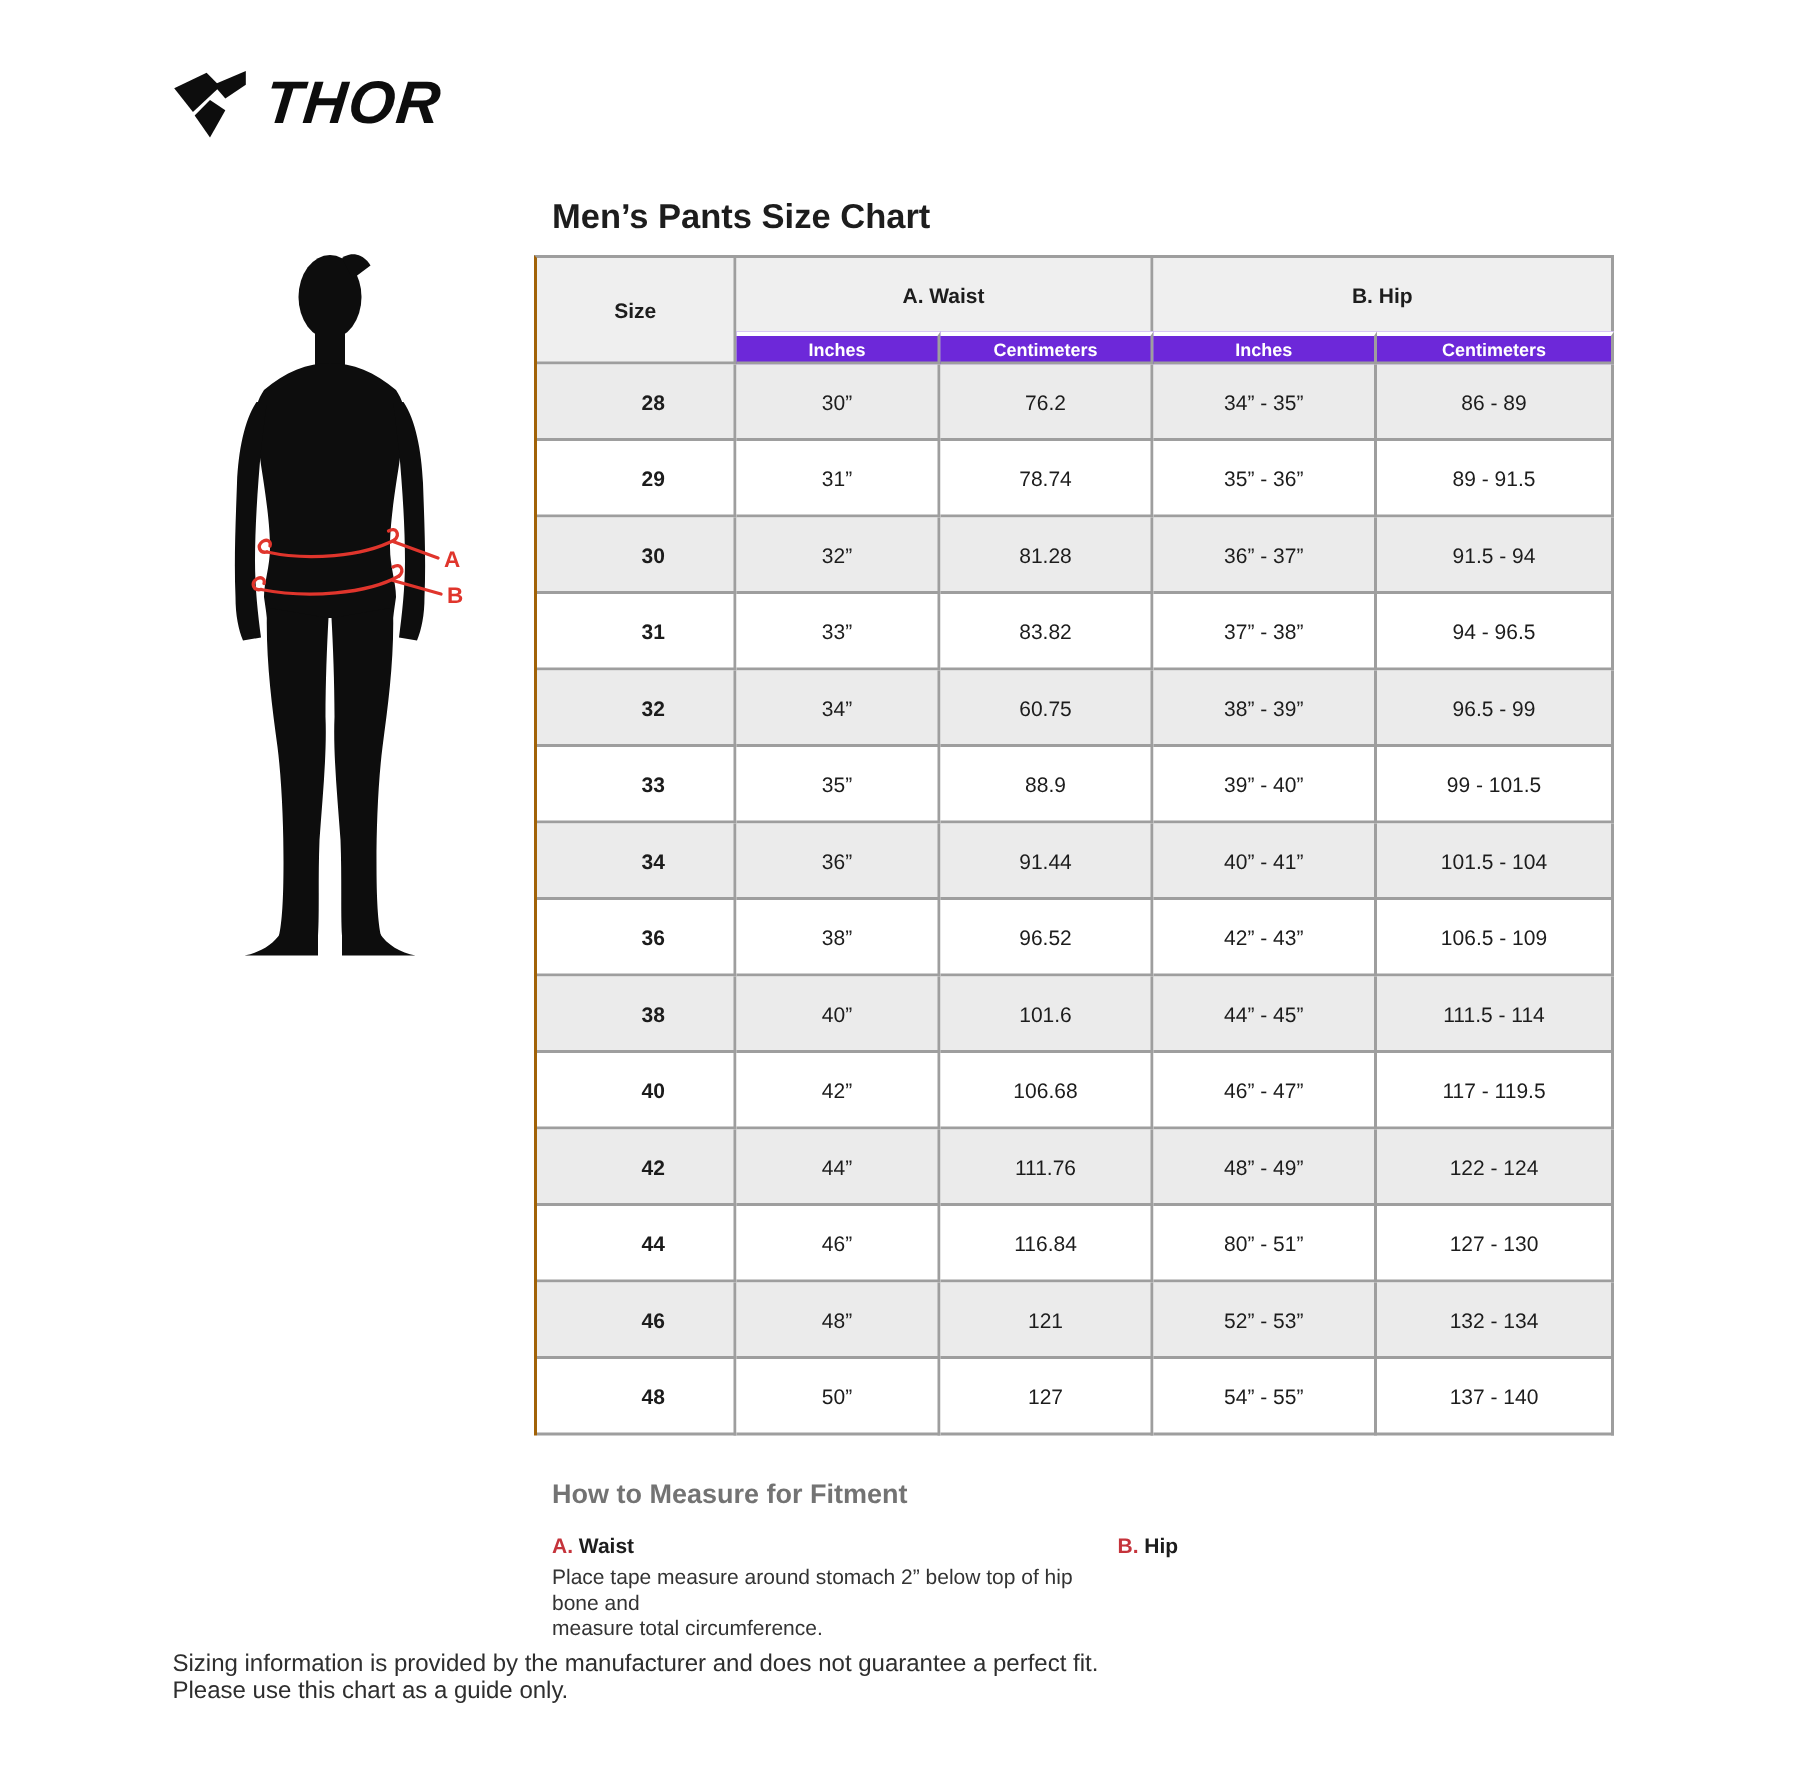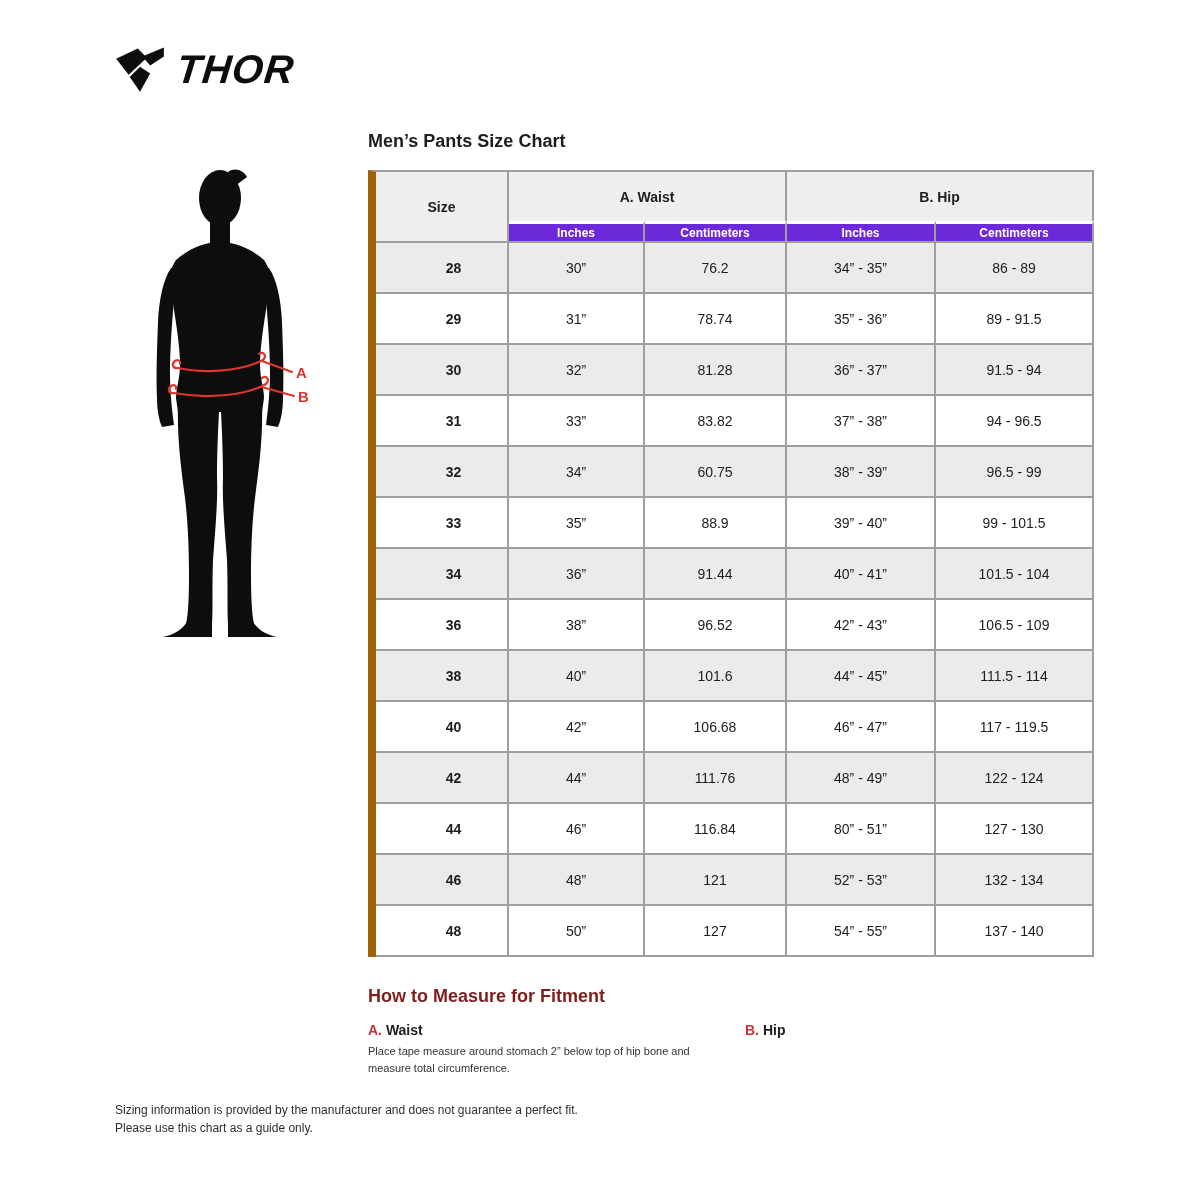--- a/index.html
+++ b/index.html
@@ -47,36 +47,36 @@
     font-size: 15px;
     font-weight: bold;
     font-family: "Liberation Sans", sans-serif;
   }
 
   
   .chart-title {
     position: absolute;
     left: 368px;
     top: 131px;
-    font-size: 18px;
+    font-size: 23px;
     font-weight: bold;
     color: #1d1d1d;
   }
 
   
   .size-table {
     position: absolute;
-    left: 368px;
+    left: 356px;
     top: 170px;
     width: 720px;
     border-collapse: separate;
     border-spacing: 0;
     table-layout: fixed;
     border-top: 2px solid #9e9e9e;
-    border-left: 8px solid #a16207;
+    border-left: 2px solid #a16207;
   }
   .size-table th, .size-table td {
     border-right: 2px solid #9e9e9e;
     border-bottom: 2px solid #9e9e9e;
     text-align: center;
     vertical-align: middle;
   }
   .size-table thead tr.grouphead th {
     background: #efefef;
     height: 49px;
@@ -102,41 +102,41 @@
   .size-table tbody tr.alt td { background: #ebebeb; }
   .size-table tbody td.td-size { font-weight: bold; padding-left: 24px; }
 
   
   .measure-title {
     position: absolute;
     left: 368px;
     top: 986px;
     font-size: 18px;
     font-weight: bold;
-    color: #7f1d1d;
+    color: #737373;
     text-align: right;
   }
   .measure-col { position: absolute; top: 1022px; }
   .measure-col.col-a { left: 368px; width: 360px; }
   .measure-col.col-b { left: 745px; width: 350px; }
   .measure-head { font-size: 14px; font-weight: bold; color: #1d1d1d; margin-bottom: 5px; }
   .measure-head .red-letter { color: #c5333b; }
   .measure-col p {
-    font-size: 11px;
+    font-size: 14px;
     color: #333333;
     line-height: 17px;
     white-space: pre-line;
   }
 
   
   .disclaimer {
     position: absolute;
     left: 115px;
     top: 1101px;
-    font-size: 12px;
+    font-size: 16px;
     color: #2e2e2e;
     line-height: 18px;
     white-space: pre-line;
   }
 </style>
 </head>
 <body>
 
 <div class="page">
 

